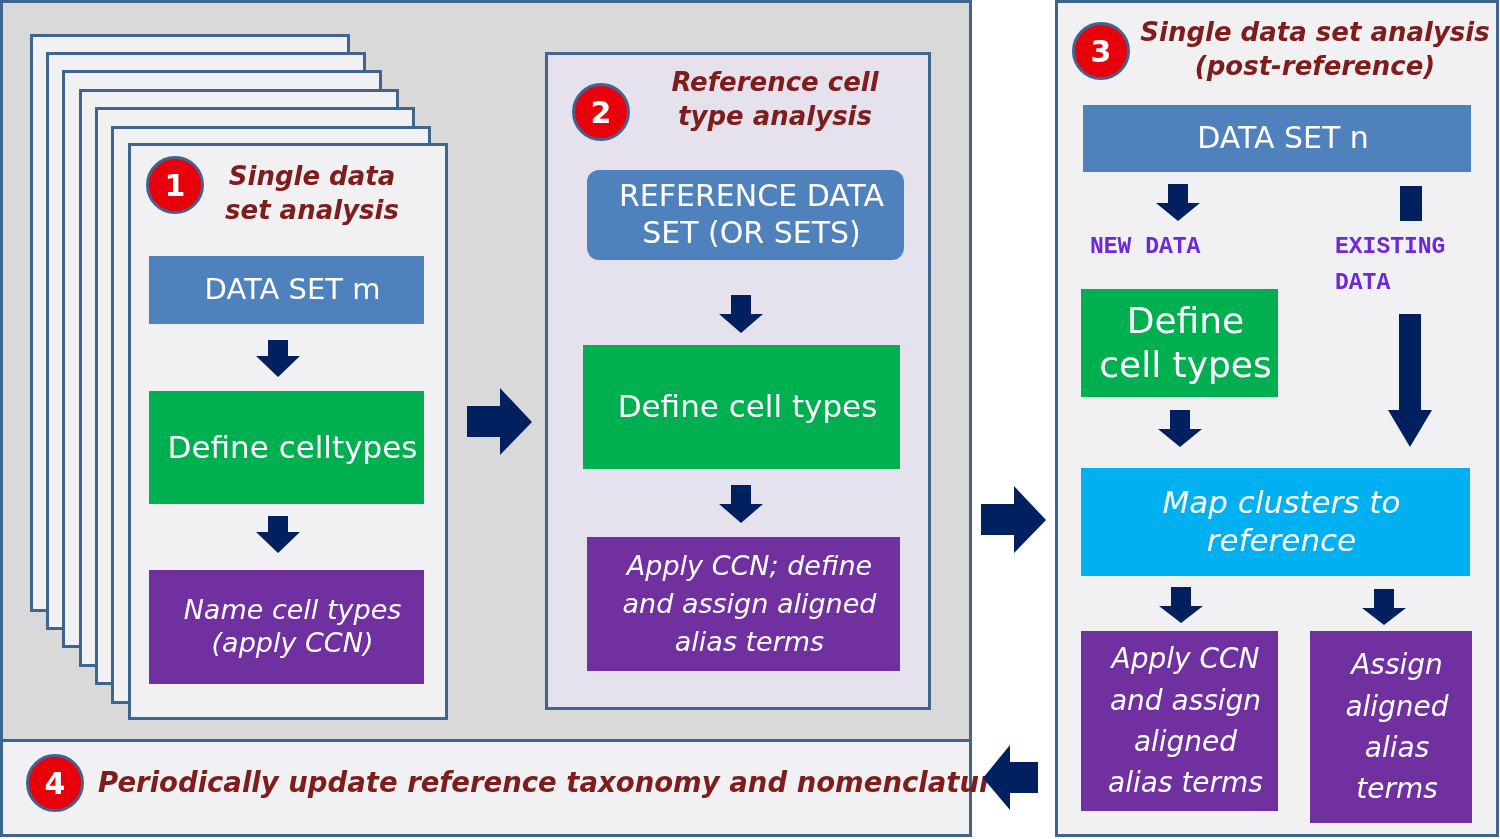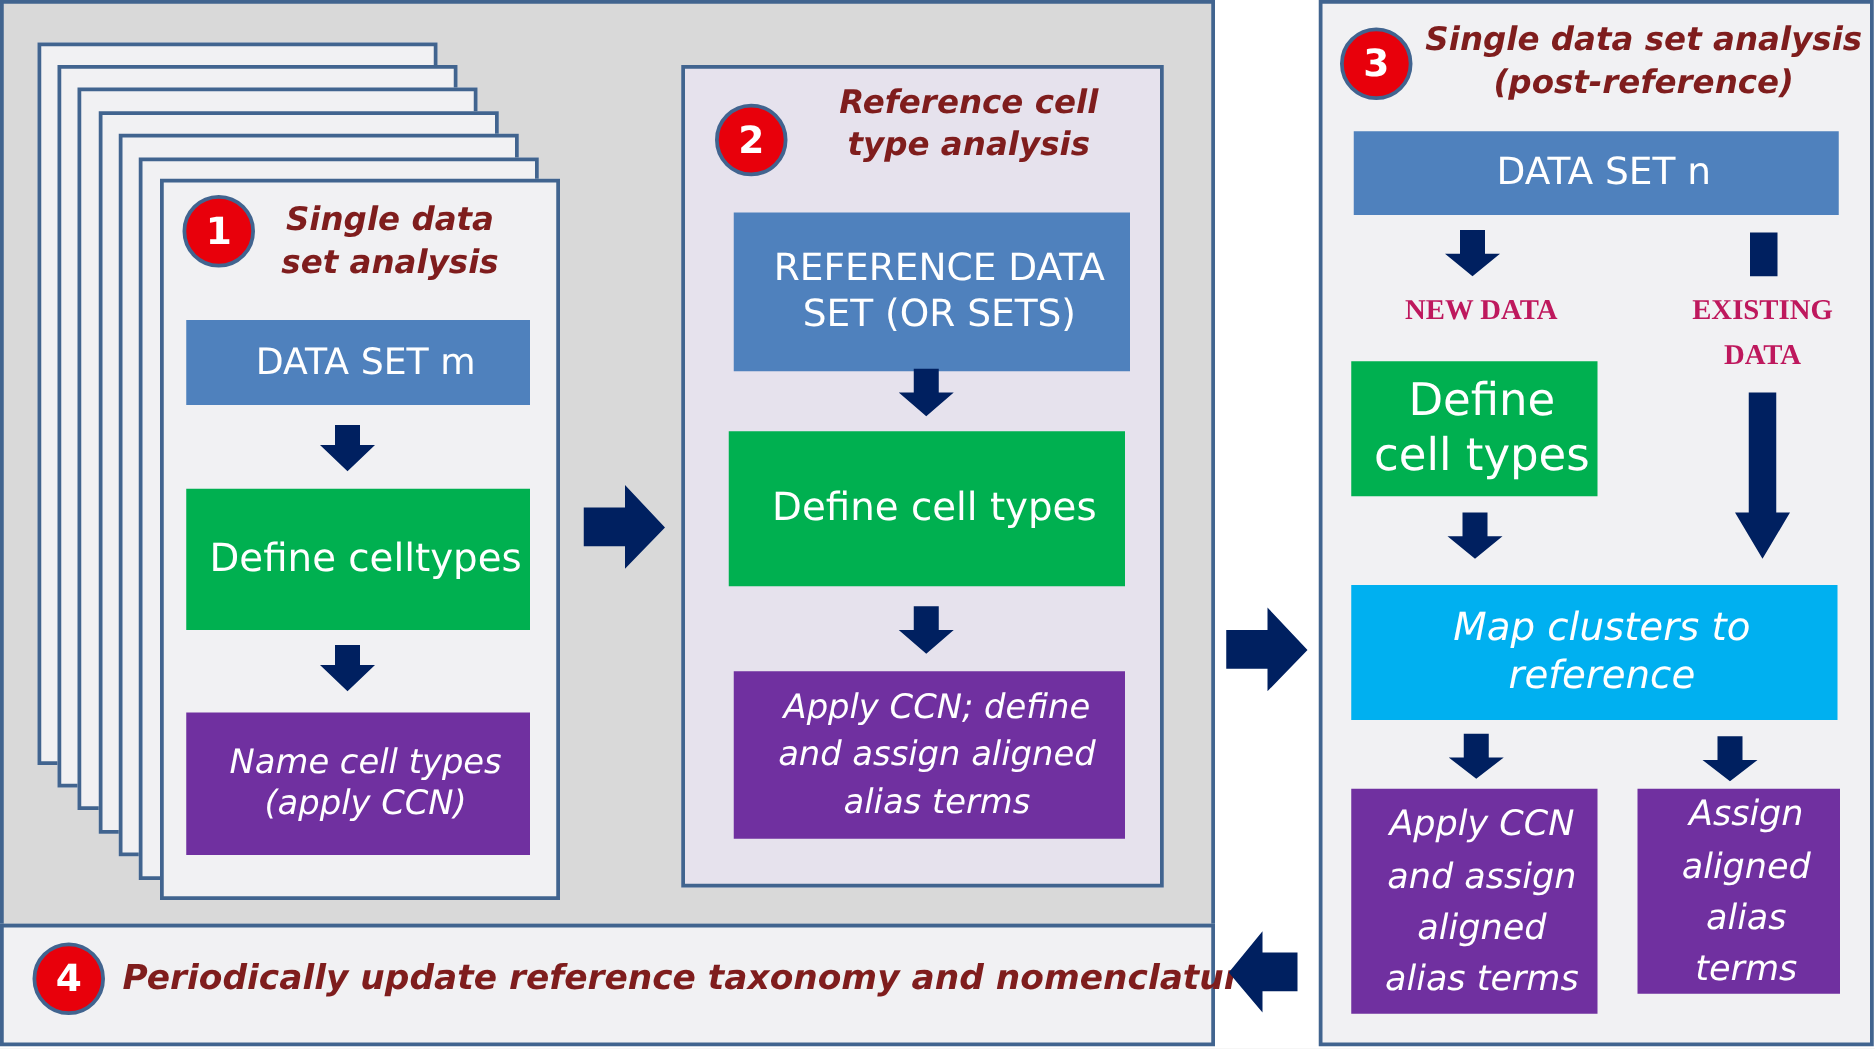--- a/index.html
+++ b/index.html
@@ -16,22 +16,22 @@
          color:#ffffff; line-height:1.22;padding-left:12px; }
   .blue { background:#4f81bd; }
   .green { background:#00b050; }
   .purple { background:#7030a0; font-style:italic; }
   .cyan { background:#00b0f0;font-style:italic; }
   .badge { width:58px; height:58px; border-radius:50%; background:#e8000b; border:3.5px solid #41648f;
            color:#fff; font-weight:bold; font-size:30px; display:flex; align-items:center; justify-content:center;
            font-family:"DejaVu Sans", sans-serif; }
   .title { font-weight:bold; font-style:italic; color:#7f1d1d; font-size:26px; line-height:1.3;
            text-align:center; font-family:"DejaVu Sans", sans-serif; }
-  .label { font-weight:bold; color:#be185d; font-size:23px; text-align:center; line-height:1.55;
-           font-family:Liberation Serif, serif; }
+  .label { font-weight:bold; color:#6d28d9; font-size:23px; line-height:1.55;
+           font-family:Liberation Mono, monospace; }
   svg.arrow { position:absolute; overflow:visible; }
   svg.arrow path, svg.arrow rect { fill:#002060; }
 </style>
 </head>
 <body>
 
 <div class="abs frame outer-left"></div>
 
 <div id="stack">
   <div class="abs page" style="left:30px;top:34px;width:320px;height:578px;"></div>
@@ -70,21 +70,21 @@
 <svg class="arrow" style="left:467px;top:388px;" width="66" height="68">
     <path d="M0 18 H33 V0 L65 34 L33 67 V49 H0 Z"></path>
   </svg>
 
 <div class="abs frame panel2"></div>
 <div class="abs badge" style="left:572px;top:83px;">2</div>
 <div class="abs title" style="left:650px;top:66px;width:250px;">
   <div>Reference cell</div>
   <div>type analysis</div>
 </div>
-<div class="abs box blue" style="left:587px;top:170px;width:317px;height:127px;font-size:30px;flex-direction:column;">
+<div class="abs box blue" style="left:587px;top:170px;width:317px;height:90px;font-size:30px;flex-direction:column;border-radius:12px;">
   <div>REFERENCE DATA</div>
   <div>SET (OR SETS)</div>
 </div>
 <svg class="arrow" style="left:719px;top:295px;" width="44" height="39">
     <path d="M12 0 H32 V19 H44 L22 38 L0 19 H12 Z"></path>
   </svg>
 <div class="abs box green" style="left:583px;top:345px;width:317px;height:124px;font-size:31px;">
   <span>Define cell types</span>
 </div>
 <svg class="arrow" style="left:719px;top:485px;" width="44" height="39">
@@ -147,18 +147,18 @@
   </svg>
 <svg class="arrow" style="left:1362px;top:589px;" width="44" height="37">
     <path d="M12 0 H32 V19 H44 L22 36 L0 19 H12 Z"></path>
   </svg>
 <div class="abs box purple" style="left:1081px;top:631px;width:197px;height:180px;font-size:28px;flex-direction:column;line-height:1.48;">
   <div>Apply CCN</div>
   <div>and assign</div>
   <div>aligned</div>
   <div>alias terms</div>
 </div>
-<div class="abs box purple" style="left:1310px;top:631px;width:162px;height:164px;font-size:28px;flex-direction:column;line-height:1.48;">
+<div class="abs box purple" style="left:1310px;top:631px;width:162px;height:192px;font-size:28px;flex-direction:column;line-height:1.48;">
   <div>Assign</div>
   <div>aligned</div>
   <div>alias</div>
   <div>terms</div>
 </div>
 
 </body></html>

